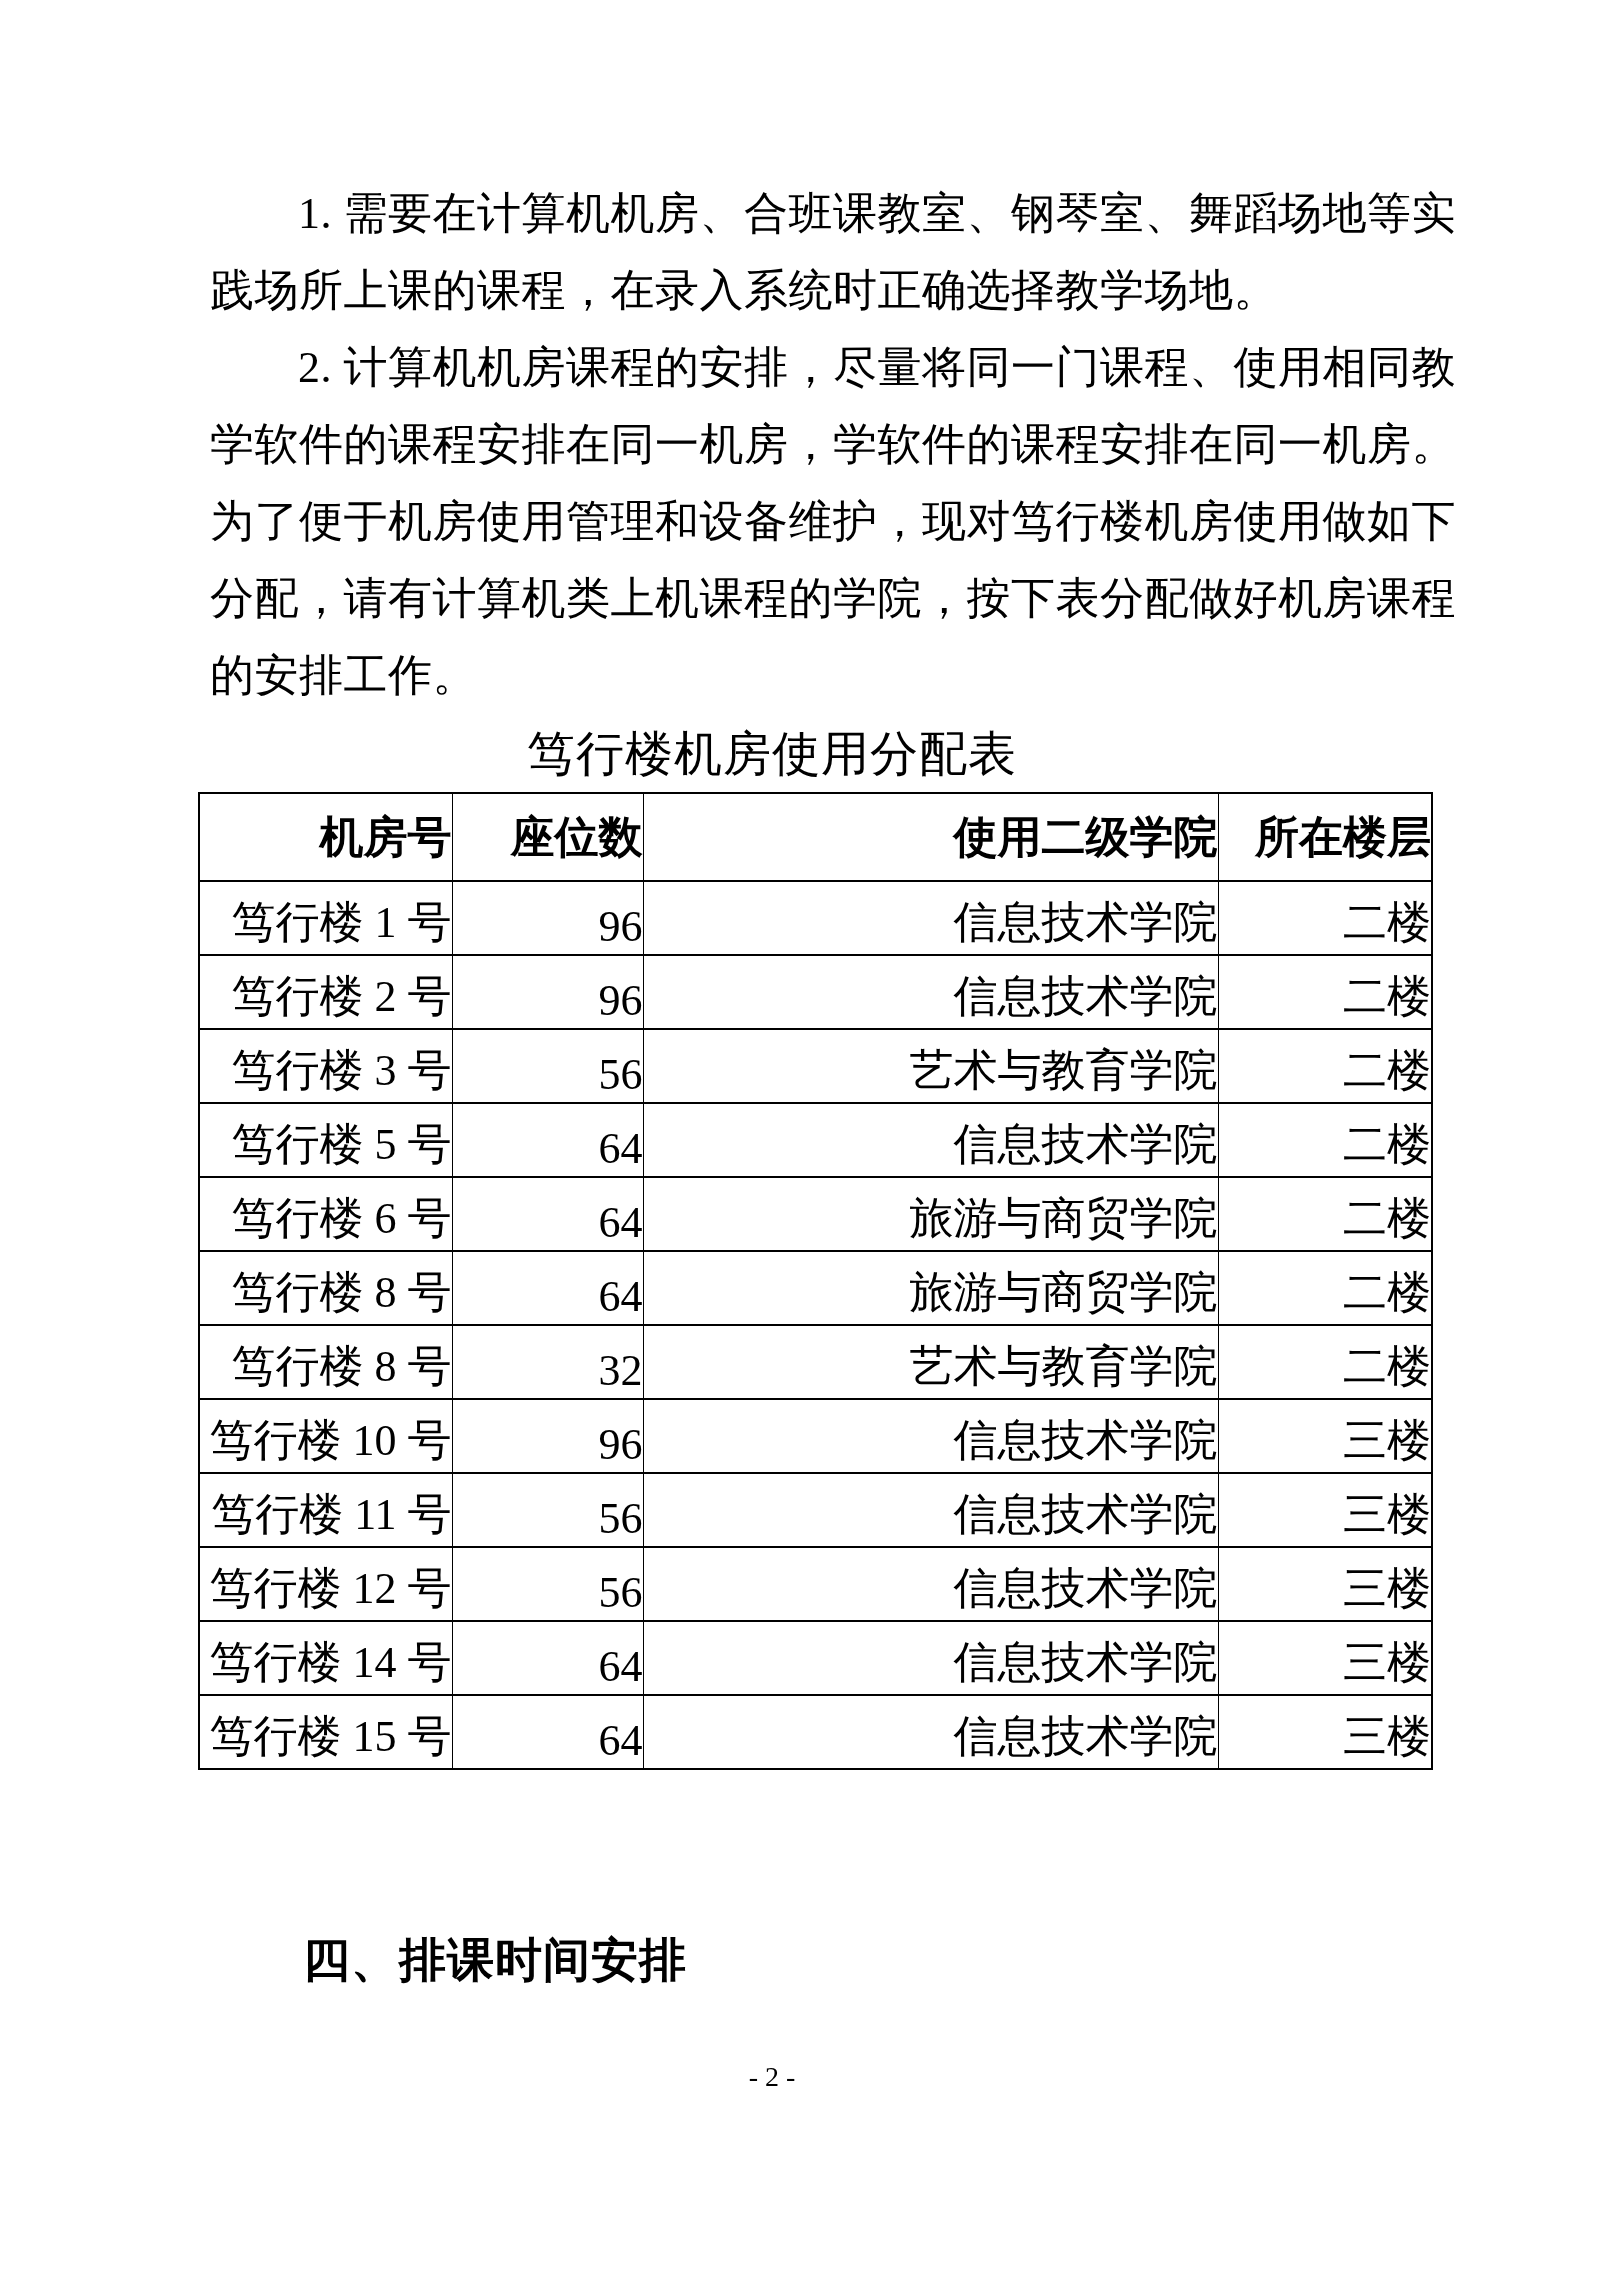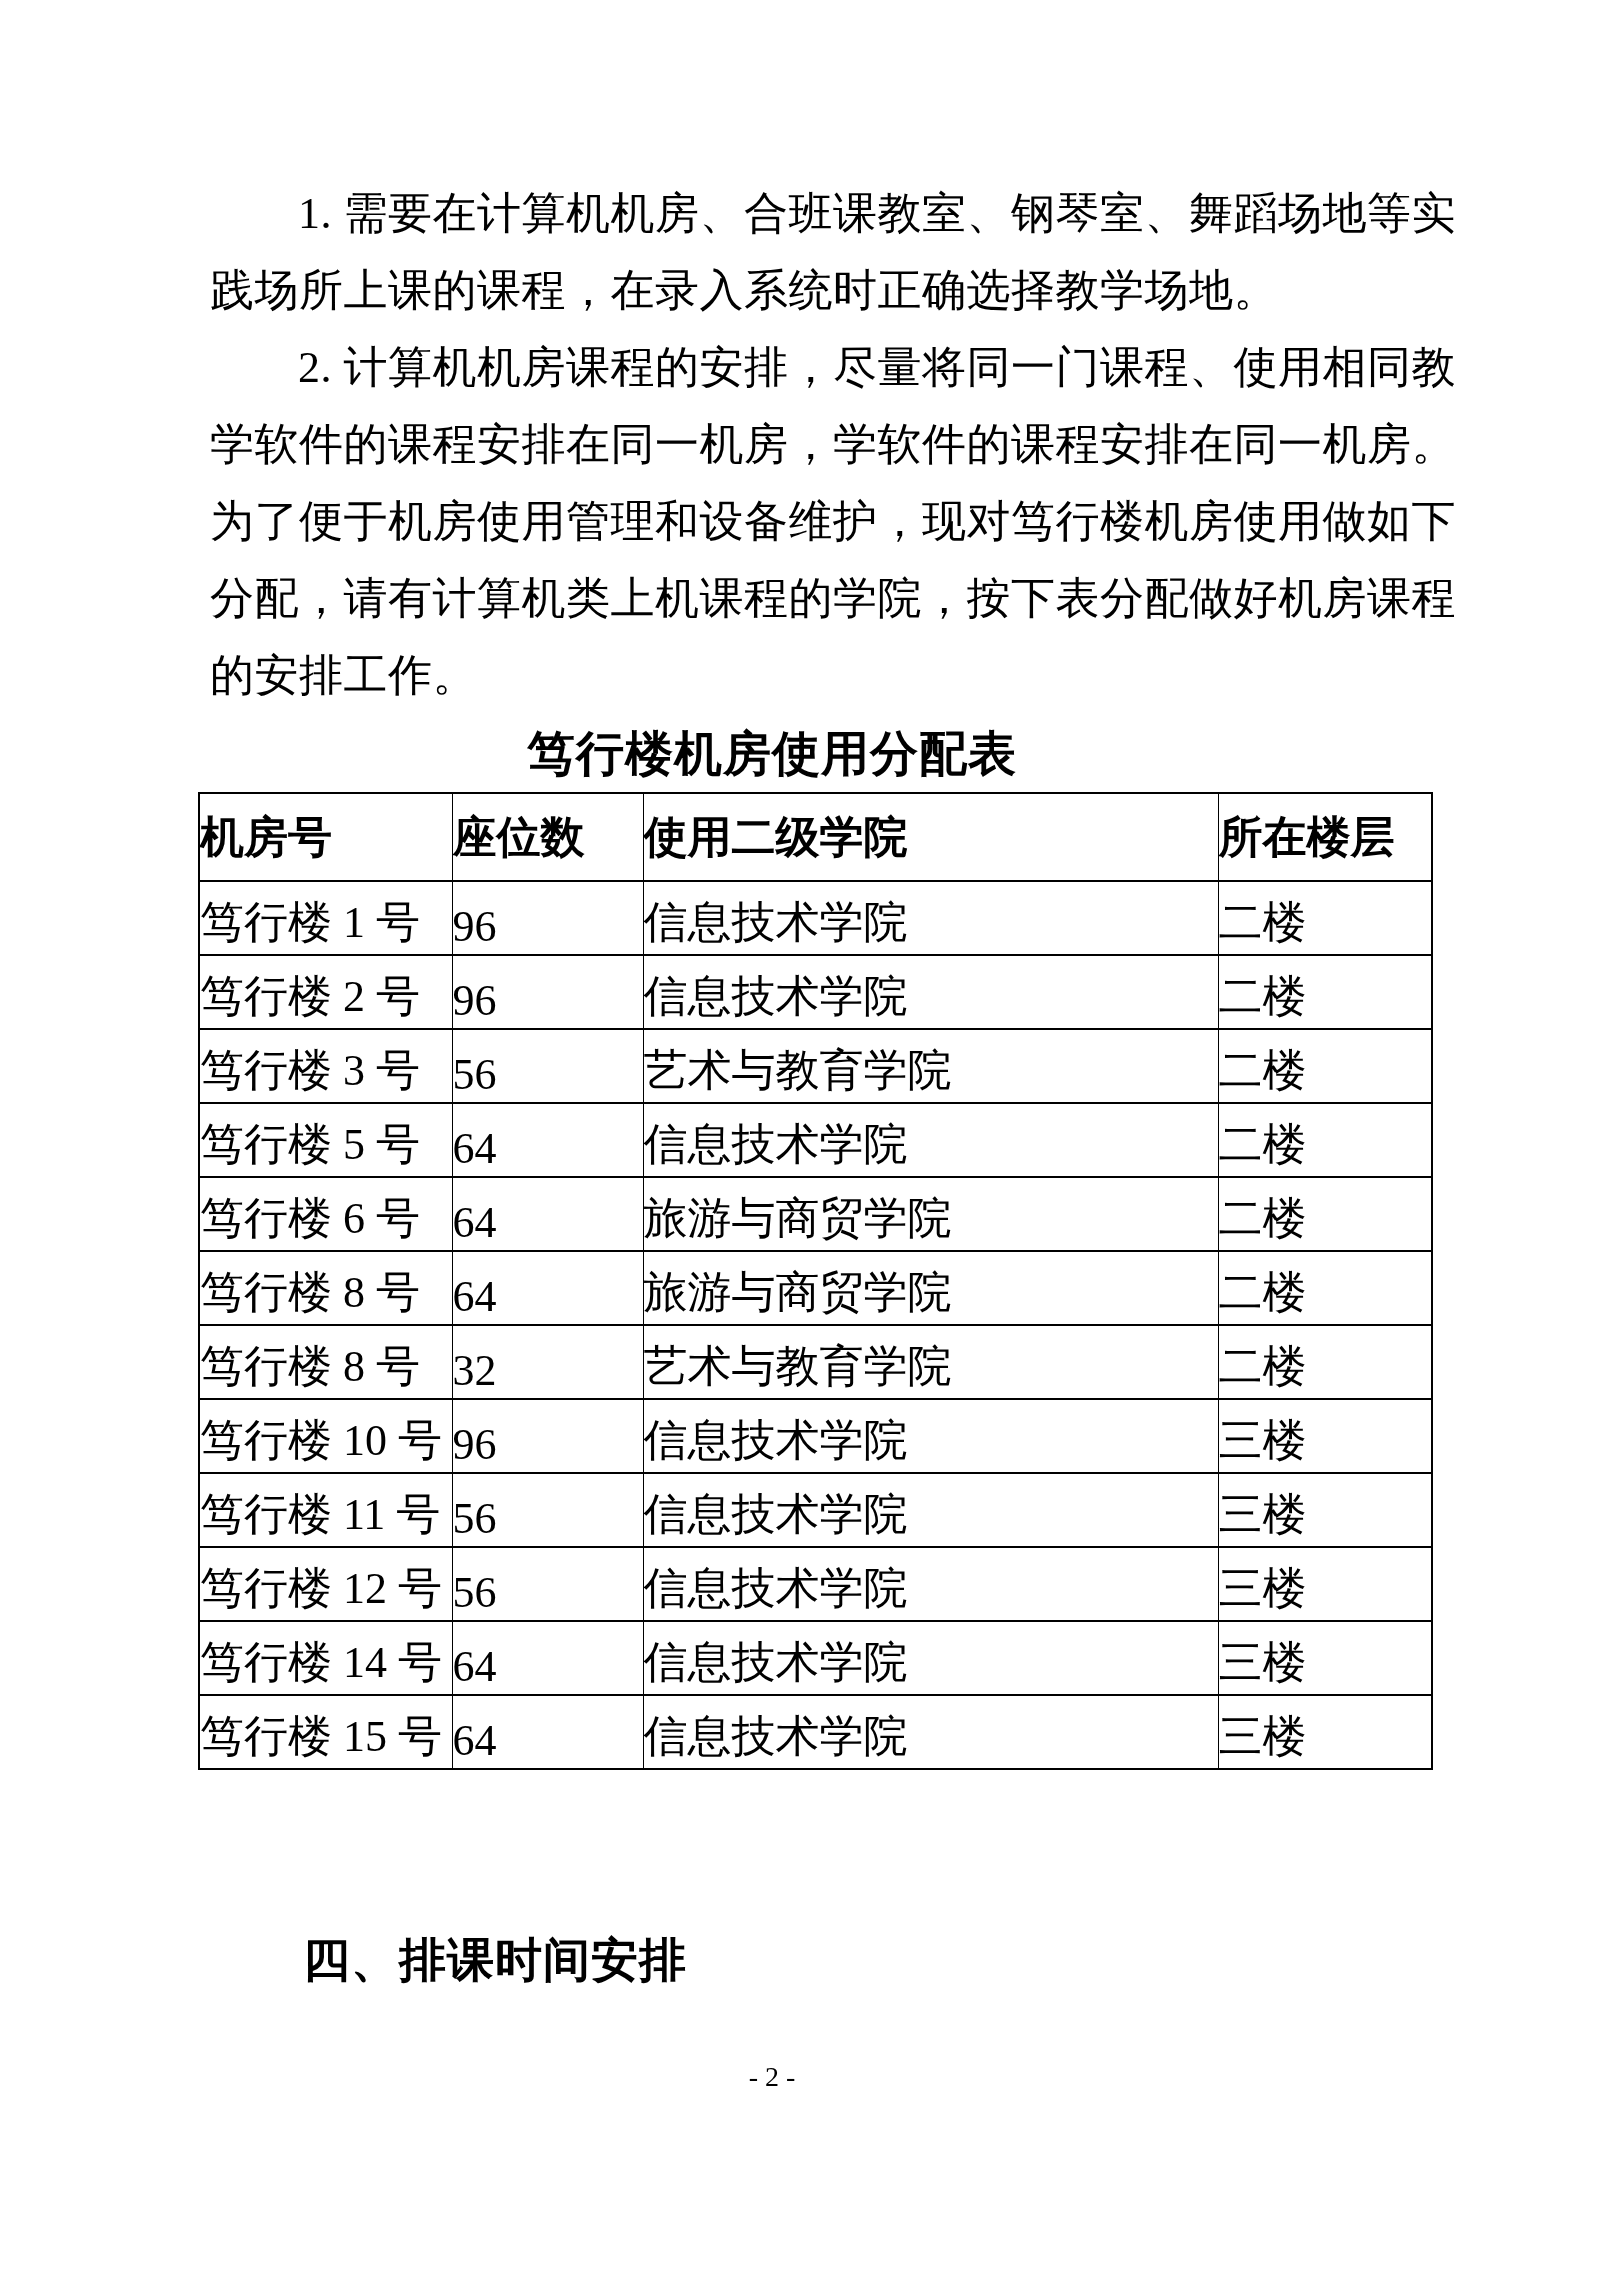--- a/index.html
+++ b/index.html
@@ -16,36 +16,36 @@
     height: 77px; line-height: 77px;
     font-size: 44px; letter-spacing: 0.5px;
     white-space: nowrap;
   }
   .para-line.indent { padding-left: 88px; }
 
   
   .doc-title {
     position: absolute; left: 0; top: 715px; width: 100%;
     height: 77px; line-height: 77px;
-    text-align: center; font-size: 48px; font-weight: bold;
+    text-align: center; font-size: 48px; font-weight: normal;
     font-family: "Liberation Serif", "DejaVu Serif", serif;
     letter-spacing: 1px;
   }
 
   
   table.alloc {
     position: absolute; left: 198px; top: 792px;
     width: 1233px; table-layout: fixed;
     border-collapse: collapse;
     border: 2.6px solid #000;
   }
   table.alloc th, table.alloc td {
     border: 1.5px solid #000;
     border-top-width: 2px; border-bottom-width: 2px;
-    text-align: left; vertical-align: bottom;
+    text-align: right; vertical-align: bottom;
     font-size: 44px; overflow: hidden;
   }
   table.alloc thead tr { height: 88px; }
   table.alloc tbody tr { height: 74px; }
   table.alloc th {
     font-family: "Liberation Sans", "DejaVu Sans", sans-serif;
     font-weight: 700; padding: 0 0 13.3px 0;
   }
   table.alloc td { padding: 0 0 2px 0; }
 

